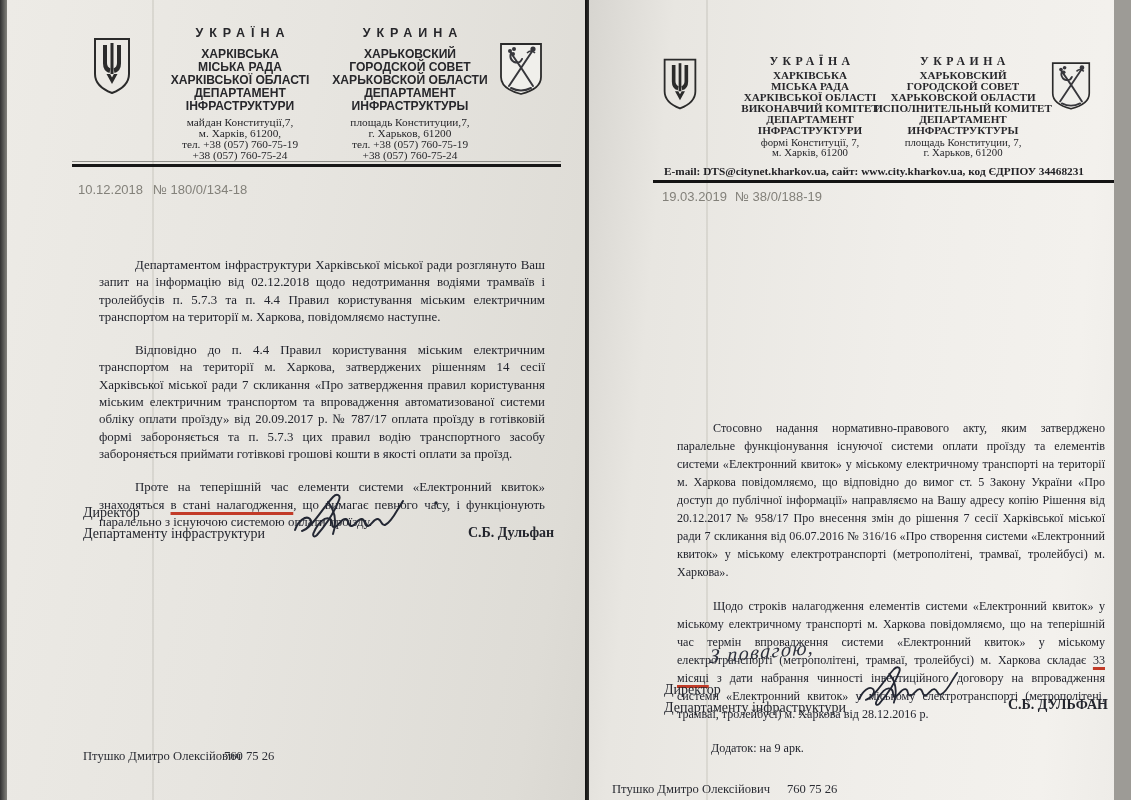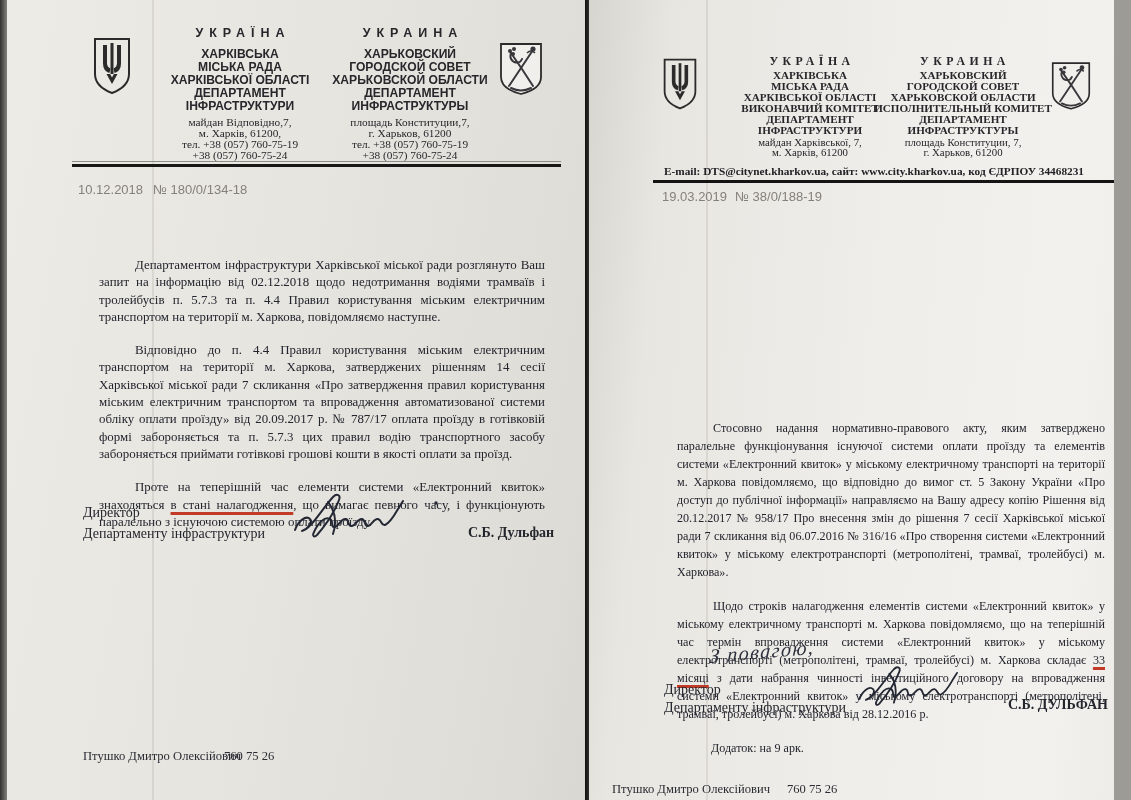--- a/index.html
+++ b/index.html
@@ -74,21 +74,21 @@
     <div class="lh-col" style="left:138px;top:26px;width:190px">
       <div class="country">УКРАЇНА</div>
       <div class="org">
           <div>ХАРКІВСЬКА</div>
           <div>МІСЬКА РАДА</div>
           <div>ХАРКІВСЬКОЇ ОБЛАСТІ</div>
           <div>ДЕПАРТАМЕНТ</div>
           <div>ІНФРАСТРУКТУРИ</div>
         </div>
       <div class="addr">
-          <div>майдан Відповідно,7,</div>
+          <div>майдан Конституції,7,</div>
           <div>м. Харків, 61200,</div>
           <div>тел. +38 (057) 760-75-19</div>
           <div>+38 (057) 760-75-24</div>
         </div>
     </div>
 
     <div class="lh-col" style="left:308px;top:26px;width:190px">
       <div class="country">УКРАИНА</div>
       <div class="org">
           <div>ХАРЬКОВСКИЙ</div>
@@ -169,21 +169,21 @@
       <div class="country">УКРАЇНА</div>
       <div class="org">
           <div>ХАРКІВСЬКА</div>
           <div>МІСЬКА РАДА</div>
           <div>ХАРКІВСЬКОЇ ОБЛАСТІ</div>
           <div>ВИКОНАВЧИЙ КОМІТЕТ</div>
           <div>ДЕПАРТАМЕНТ</div>
           <div>ІНФРАСТРУКТУРИ</div>
         </div>
       <div class="addr">
-          <div>майдан Харківської, 7,</div>
+          <div>формі Конституції, 7,</div>
           <div>м. Харків, 61200</div>
         </div>
     </div>
 
     <div class="lh-col" style="left:284px;top:54px;width:180px">
       <div class="country">УКРАИНА</div>
       <div class="org">
           <div>ХАРЬКОВСКИЙ</div>
           <div>ГОРОДСКОЙ СОВЕТ</div>
           <div>ХАРЬКОВСКОЙ ОБЛАСТИ</div>

